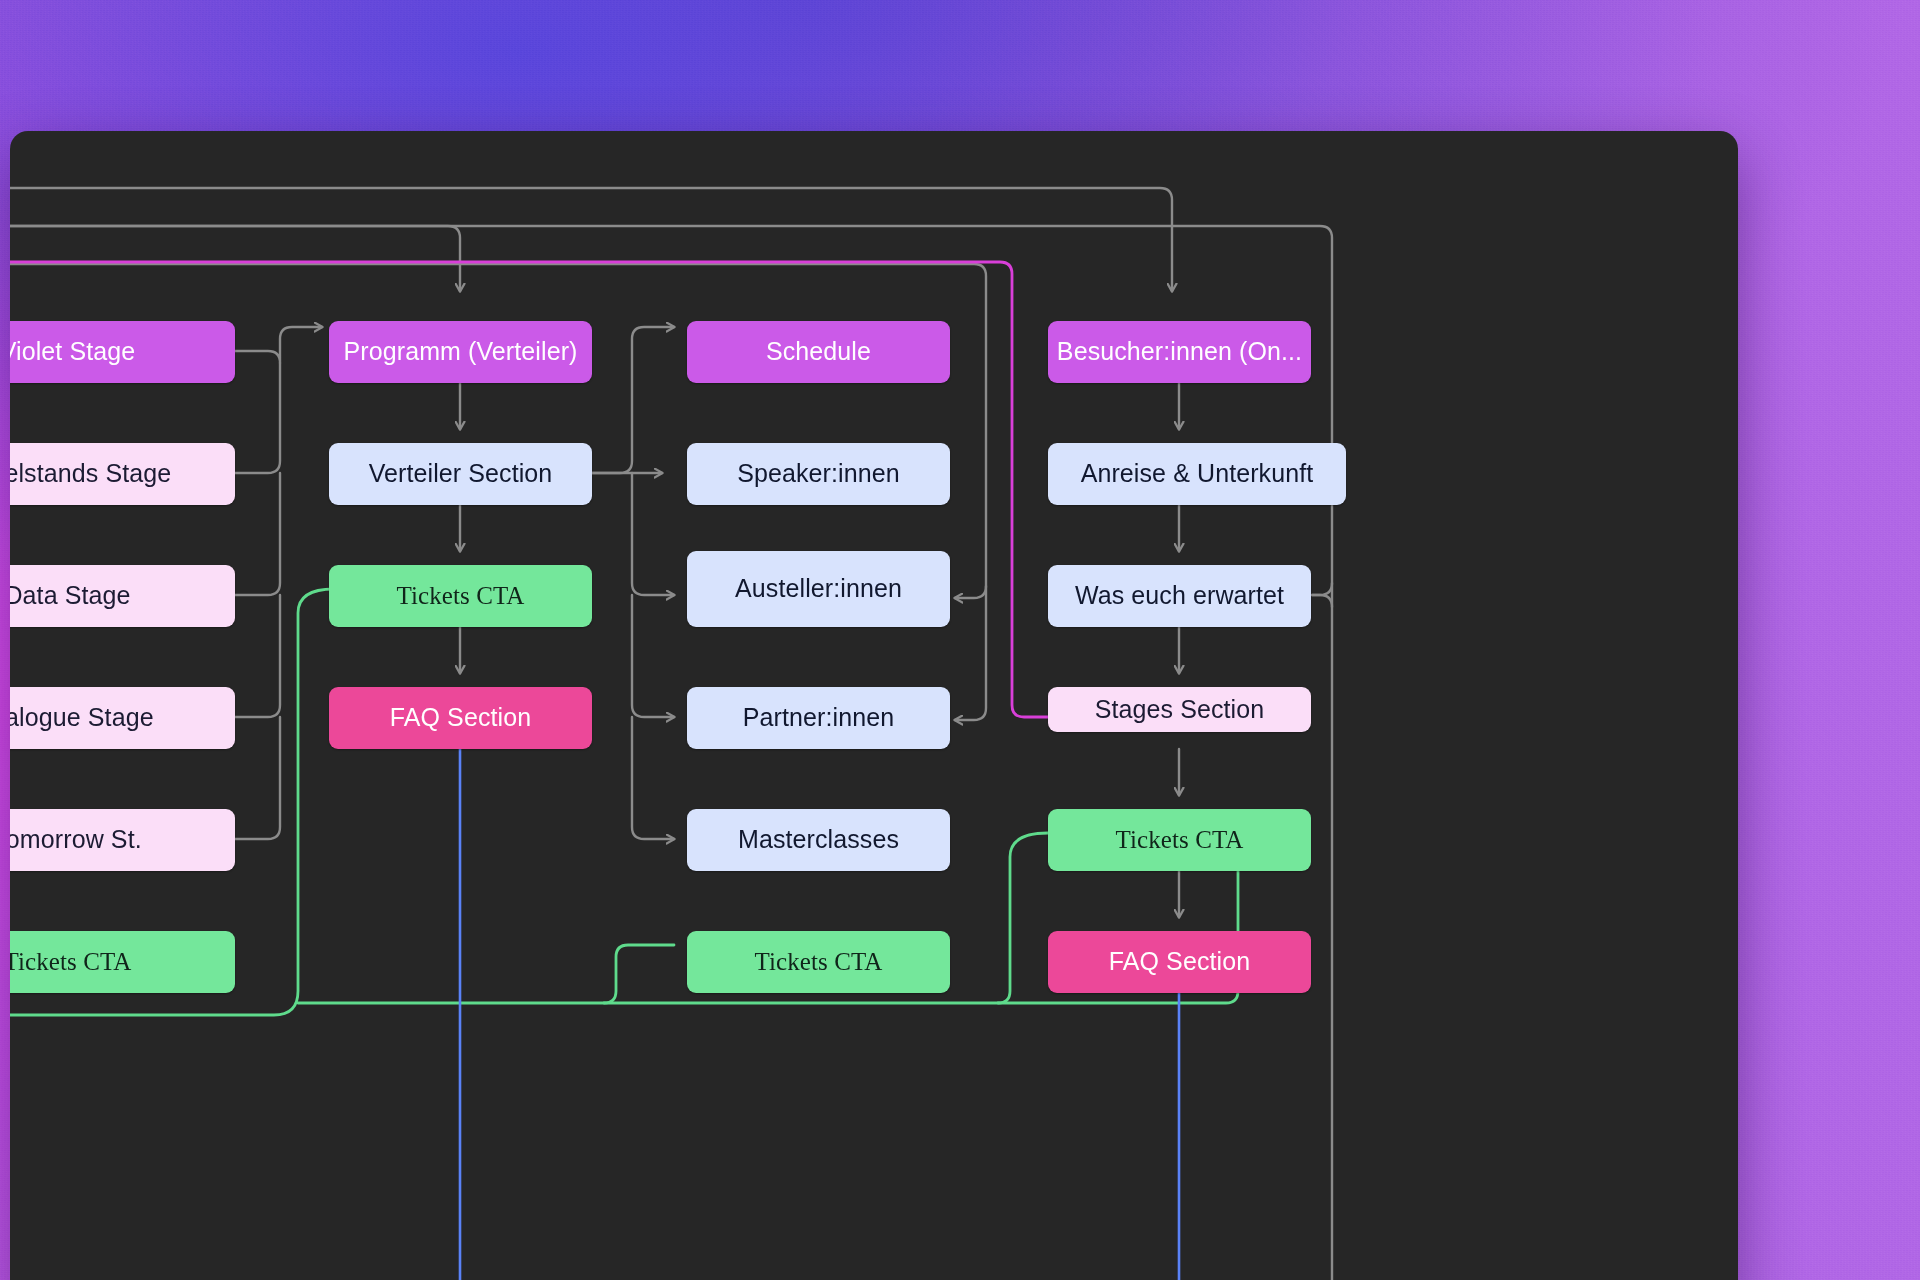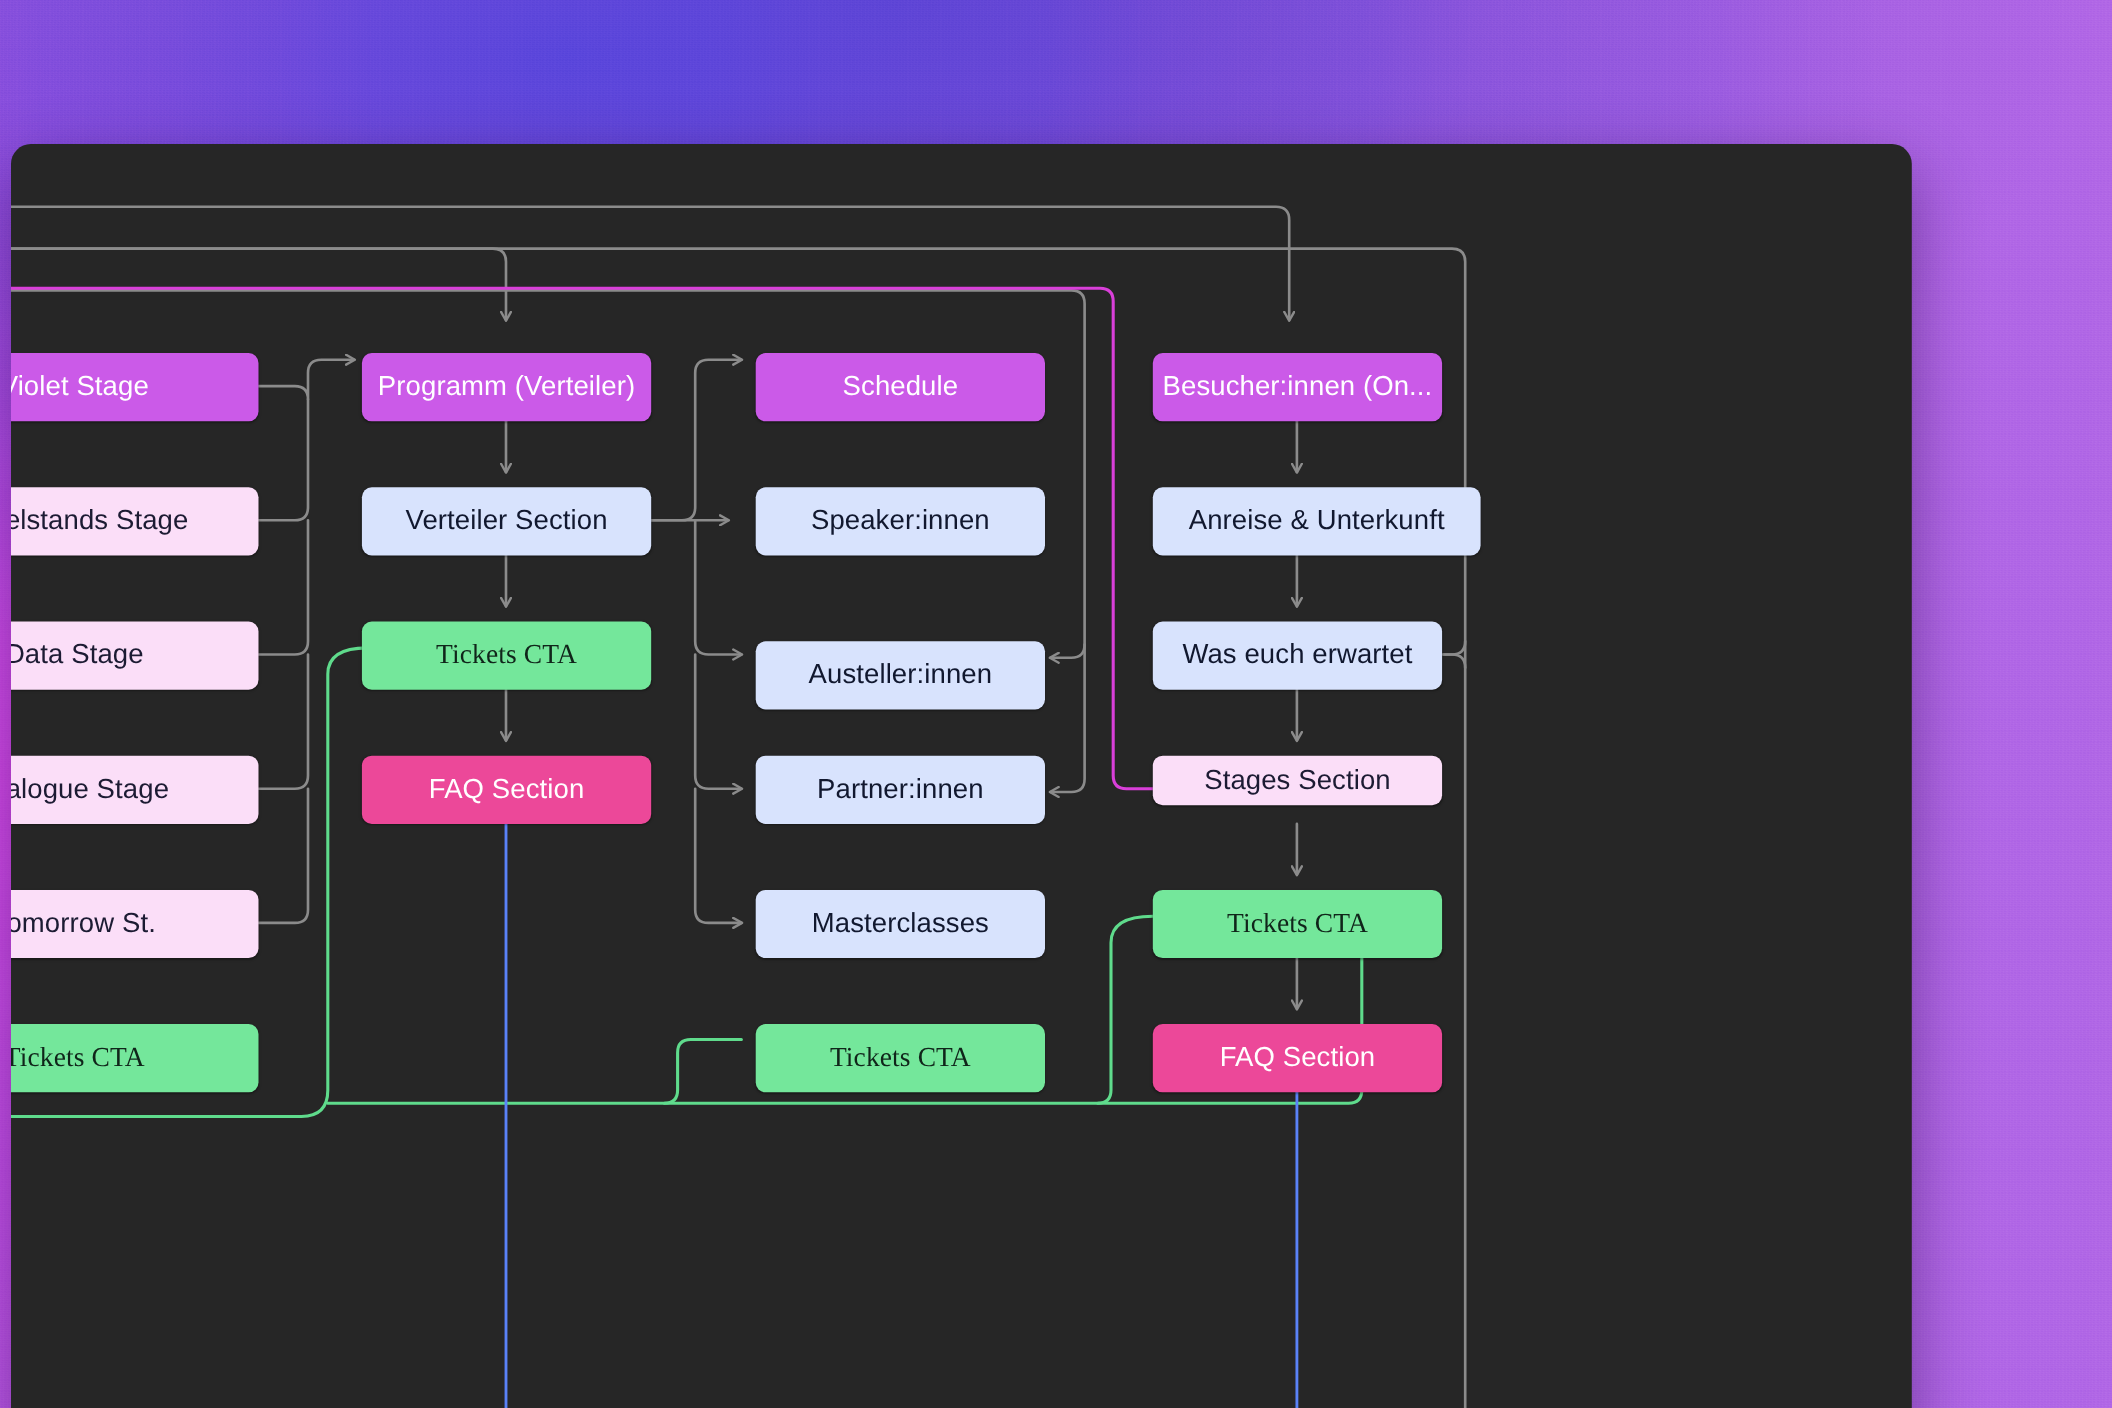--- a/index.html
+++ b/index.html
@@ -147,21 +147,21 @@
     <div class="node n-cta" style="left:319px;top:556px;width:263px;height:62px;">
       <span>FAQ Section</span>
     </div>
 
     <div class="node n-violet" style="left:677px;top:190px;width:263px;height:62px;">
       <span>Schedule</span>
     </div>
     <div class="node n-blue" style="left:677px;top:312px;width:263px;height:62px;">
       <span>Speaker:innen</span>
     </div>
-    <div class="node n-blue" style="left:677px;top:452px;width:263px;height:62px;">
+    <div class="node n-blue" style="left:677px;top:420px;width:263px;height:76px;">
       <span>Austeller:innen</span>
     </div>
     <div class="node n-blue" style="left:677px;top:556px;width:263px;height:62px;">
       <span>Partner:innen</span>
     </div>
     <div class="node n-blue" style="left:677px;top:678px;width:263px;height:62px;">
       <span>Masterclasses</span>
     </div>
     <div class="node n-green" style="left:677px;top:800px;width:263px;height:62px;">
       <span>Tickets CTA</span>

